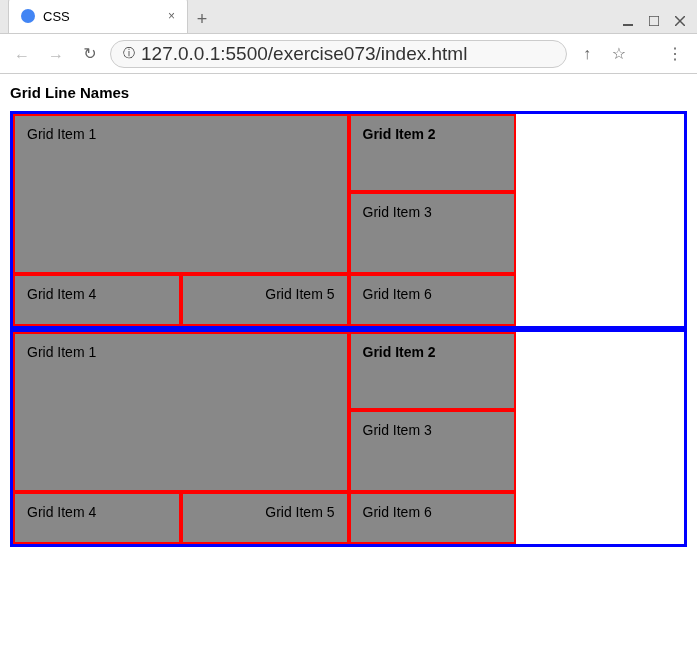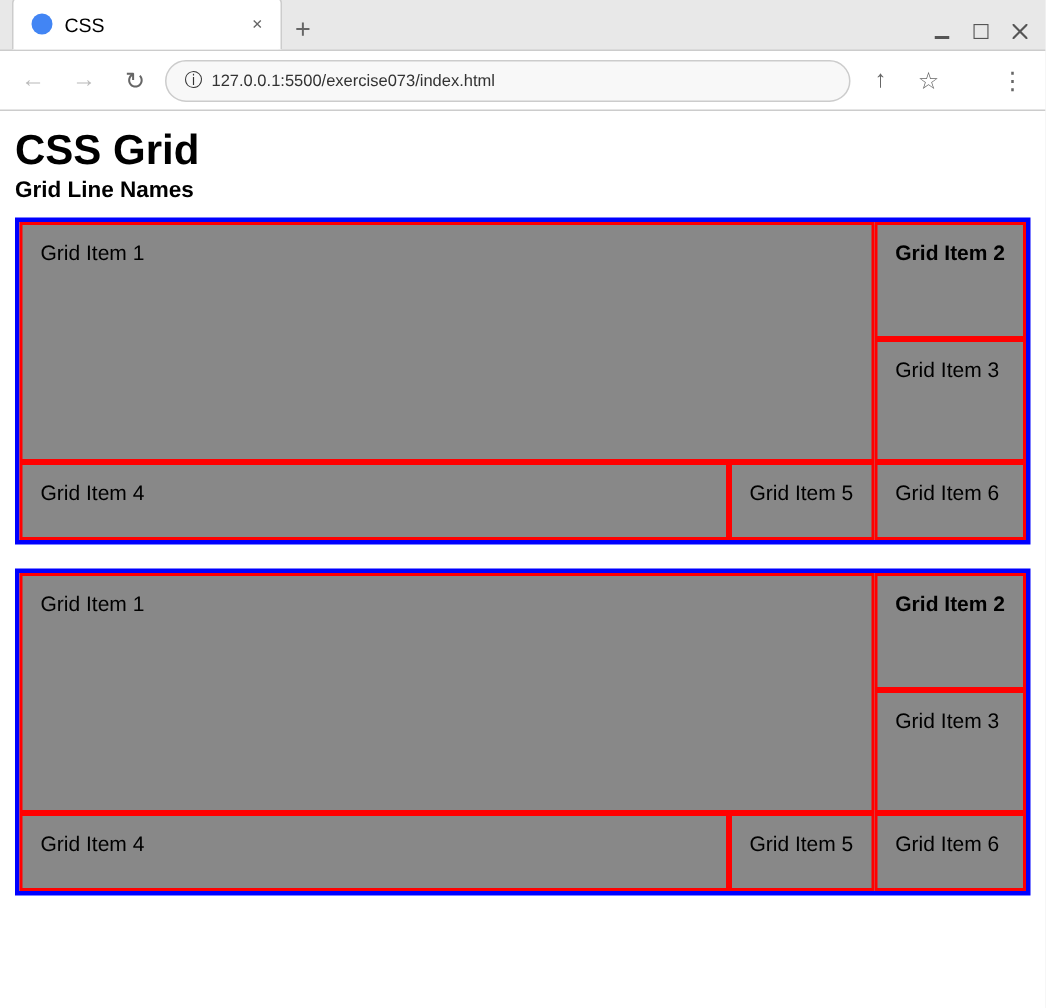--- a/index.html
+++ b/index.html
@@ -99,21 +99,21 @@
       border-radius: 14px;
       padding: 0 12px;
       font-size: 13px;
       background: #f8f8f8;
       display: flex;
       align-items: center;
       gap: 6px;
     }
 
     .address-text {
-      font-size: 11px;
+      font-size: 19px;
       color: #333;
     }
 
     .lock-icon {
       font-size: 12px;
       color: #333;
     }
 
     .toolbar-right {
       display: flex;
@@ -150,24 +150,23 @@
       font-size: 15px;
       font-weight: bold;
       color: #000;
       margin-bottom: 10px;
     }
 
     
     .grid-container {
       border: 3px solid blue;
       display: grid;
-      grid-template-columns: 1fr;
+      grid-template-columns: 1fr 1fr 1fr 1fr;
       grid-template-rows: auto auto;
       gap: 0;
-      margin-bottom: 16px;
       background: white;
     }
 
     .grid-item {
       background: #888;
       border: 2px solid red;
       color: #000;
       font-size: 14px;
       padding: 10px 12px;
       display: flex;
@@ -275,21 +274,20 @@
     </div>
     <div class="toolbar-right">
       <div class="toolbar-icon">↑</div>
       <div class="toolbar-icon">☆</div>
       <div style="width:20px;"></div>
       <div class="toolbar-icon">⋮</div>
     </div>
   </div>
 
   <div class="page-content">
-    <h1 class="page-title">CSS Grid</h1>
     <p class="page-subtitle">Grid Line Names</p>
 
     <div class="grid-container">
       <div class="grid-item item-1">
         <span>Grid Item 1</span>
       </div>
       <div class="grid-item item-2">
         <span>Grid Item 2</span>
       </div>
       <div class="grid-item item-3">

